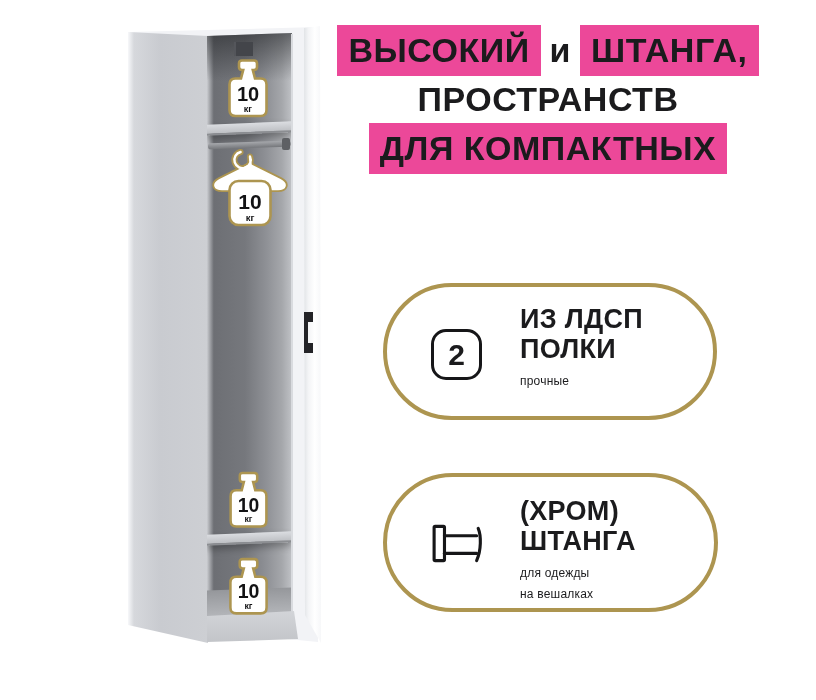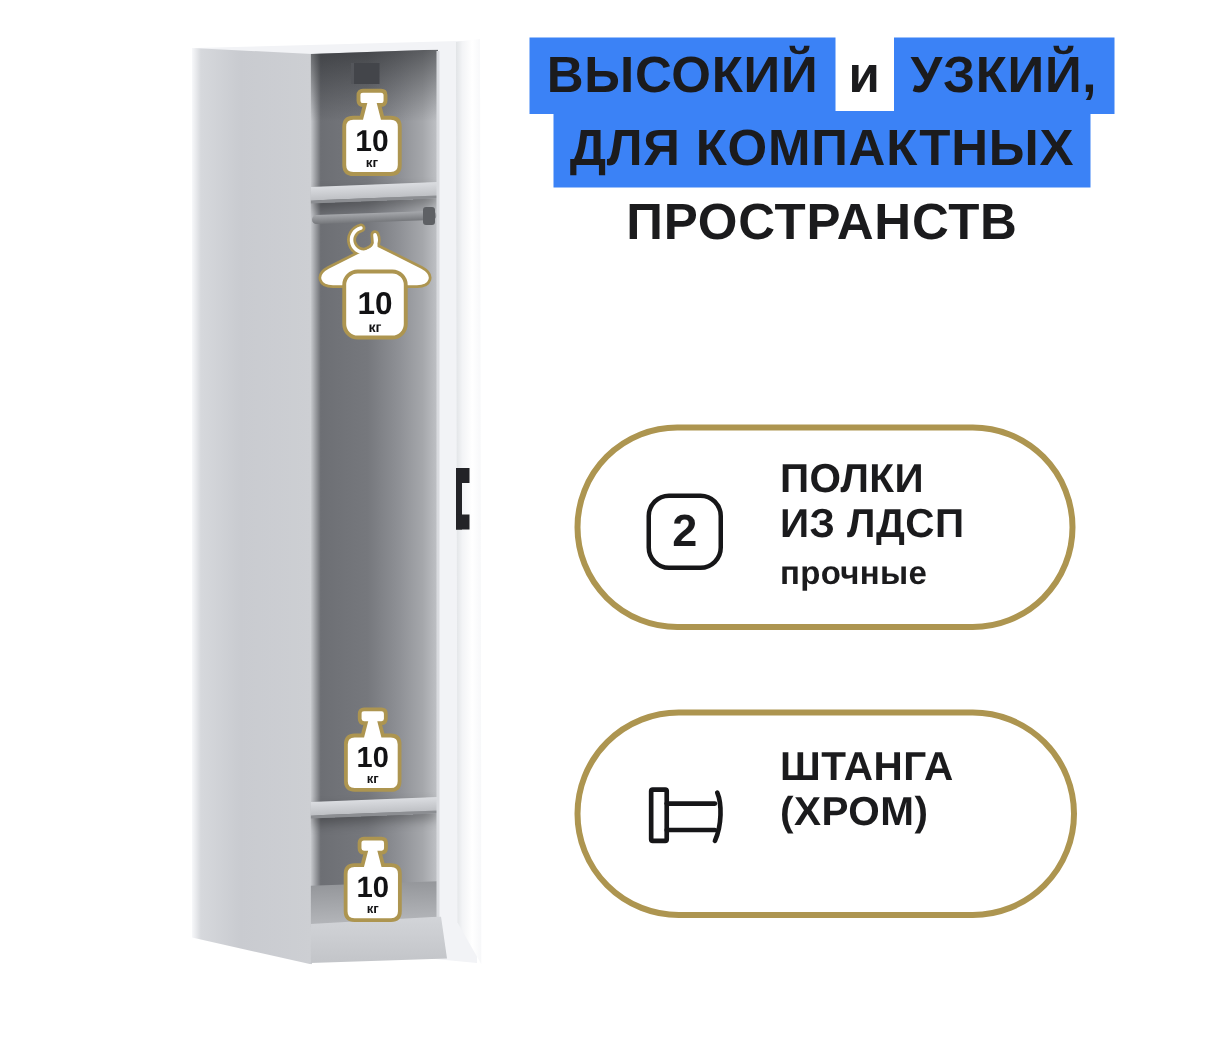--- a/index.html
+++ b/index.html
@@ -43,33 +43,33 @@
   .handle-block{left:0;width:9px;height:10px;background:#232327;}
   .hb-top{top:0;} .hb-bot{bottom:0;}
 
   .badge-svg{display:block;}
   svg text{font-family:"Liberation Sans",sans-serif;font-weight:bold;fill:#121214;}
 
   
   .headline{left:336px;top:28px;width:424px;display:flex;flex-direction:column;gap:4px;}
   .hl-row{display:flex;justify-content:center;align-items:center;gap:9px;height:45px;
     font-size:34px;font-weight:bold;letter-spacing:.5px;line-height:45px;white-space:nowrap;color:#1b1b1d;}
-  .hl{background:#3b82f6;padding:3px 11px;}
+  .hl{background:#ec4899;padding:3px 11px;}
 
   
   .pill{background:#ffffff;border:4px solid #ad9550;border-radius:72px;box-sizing:border-box;}
   .pill1{left:383px;top:283px;width:334px;height:137px;}
   .pill2{left:383px;top:473px;width:335px;height:139px;}
   .count-box{left:44px;top:42px;width:51px;height:51px;border:3px solid #161618;border-radius:15px;
     box-sizing:border-box;display:flex;align-items:center;justify-content:center;
     font-size:30px;font-weight:bold;}
   .pill-text{left:133px;top:17px;width:190px;}
   .pill2 .pill-text{top:19px;}
   .pill-title{font-size:27px;font-weight:bold;line-height:30px;letter-spacing:.3px;}
-  .pill-sub{font-size:22px;font-weight:bold;line-height:21px;margin-top:7px;letter-spacing:.2px;}
+  .pill-sub{font-size:12px;font-weight:normal;line-height:21px;margin-top:7px;letter-spacing:.2px;}
   .rail-icon{left:44px;top:44px;}
 </style>
 </head>
 <body>
 
 <div class="stage">
 
   <div class="abs wardrobe">
     <div class="abs carcass"></div>
     <div class="abs side-panel"></div>
@@ -122,55 +122,59 @@
       <path d="M 16 2 H 28 Q 31 2 31 5 V 8.5 Q 31 11.5 28 11.5 H 26.8 L 29 20 H 34.5 Q 40.5 20 40.5 26 V 51.5 Q 40.5 57.5 34.5 57.5 H 9.5 Q 3.5 57.5 3.5 51.5 V 26 Q 3.5 20 9.5 20 H 15 L 17.2 11.5 H 16 Q 13 11.5 13 8.5 V 5 Q 13 2 16 2 Z" fill="#ffffff" stroke="#ad9550" stroke-width="2.6"></path>
       <text x="22" y="42" text-anchor="middle" font-size="20">10</text>
       <text x="22" y="53" text-anchor="middle" font-size="9">кг</text>
     </svg>
   </div>
 
   <div class="abs headline">
     <div class="hl-row">
       <span class="hl">ВЫСОКИЙ</span>
       <span>и</span>
-      <span class="hl">УЗКИЙ,</span>
+      <span class="hl">ШТАНГА,</span>
+    </div>
+    <div class="hl-row">
+      <span>ПРОСТРАНСТВ</span>
     </div>
     <div class="hl-row">
       <span class="hl">ДЛЯ КОМПАКТНЫХ</span>
-    </div>
-    <div class="hl-row">
-      <span>ПРОСТРАНСТВ</span>
     </div>
   </div>
 
   <div class="abs pill pill1">
     <div class="abs count-box">
       <span>2</span>
     </div>
     <div class="abs pill-text">
       <div class="pill-title">
+        <div>ИЗ ЛДСП</div>
         <div>ПОЛКИ</div>
-        <div>ИЗ ЛДСП</div>
       </div>
       <div class="pill-sub">
         <div>прочные</div>
       </div>
     </div>
   </div>
 
   <div class="abs pill pill2">
     <svg class="abs rail-icon" width="56" height="46" viewBox="0 0 54 42">
       <g fill="none" stroke="#161618" stroke-width="3" stroke-linecap="round" stroke-linejoin="round">
         <rect x="3" y="4" width="10" height="33" rx="1"></rect>
         <path d="M 13 13 H 44"></path>
         <path d="M 13 30 H 44"></path>
         <path d="M 45.5 6 c 3 7 3 21 -1.5 31"></path>
       </g>
     </svg>
     <div class="abs pill-text">
       <div class="pill-title">
+        <div>(ХРОМ)</div>
         <div>ШТАНГА</div>
-        <div>(ХРОМ)</div>
+      </div>
+      <div class="pill-sub">
+        <div>для одежды</div>
+        <div>на вешалках</div>
       </div>
     </div>
   </div>
 
 </div>
 
 </body></html>

